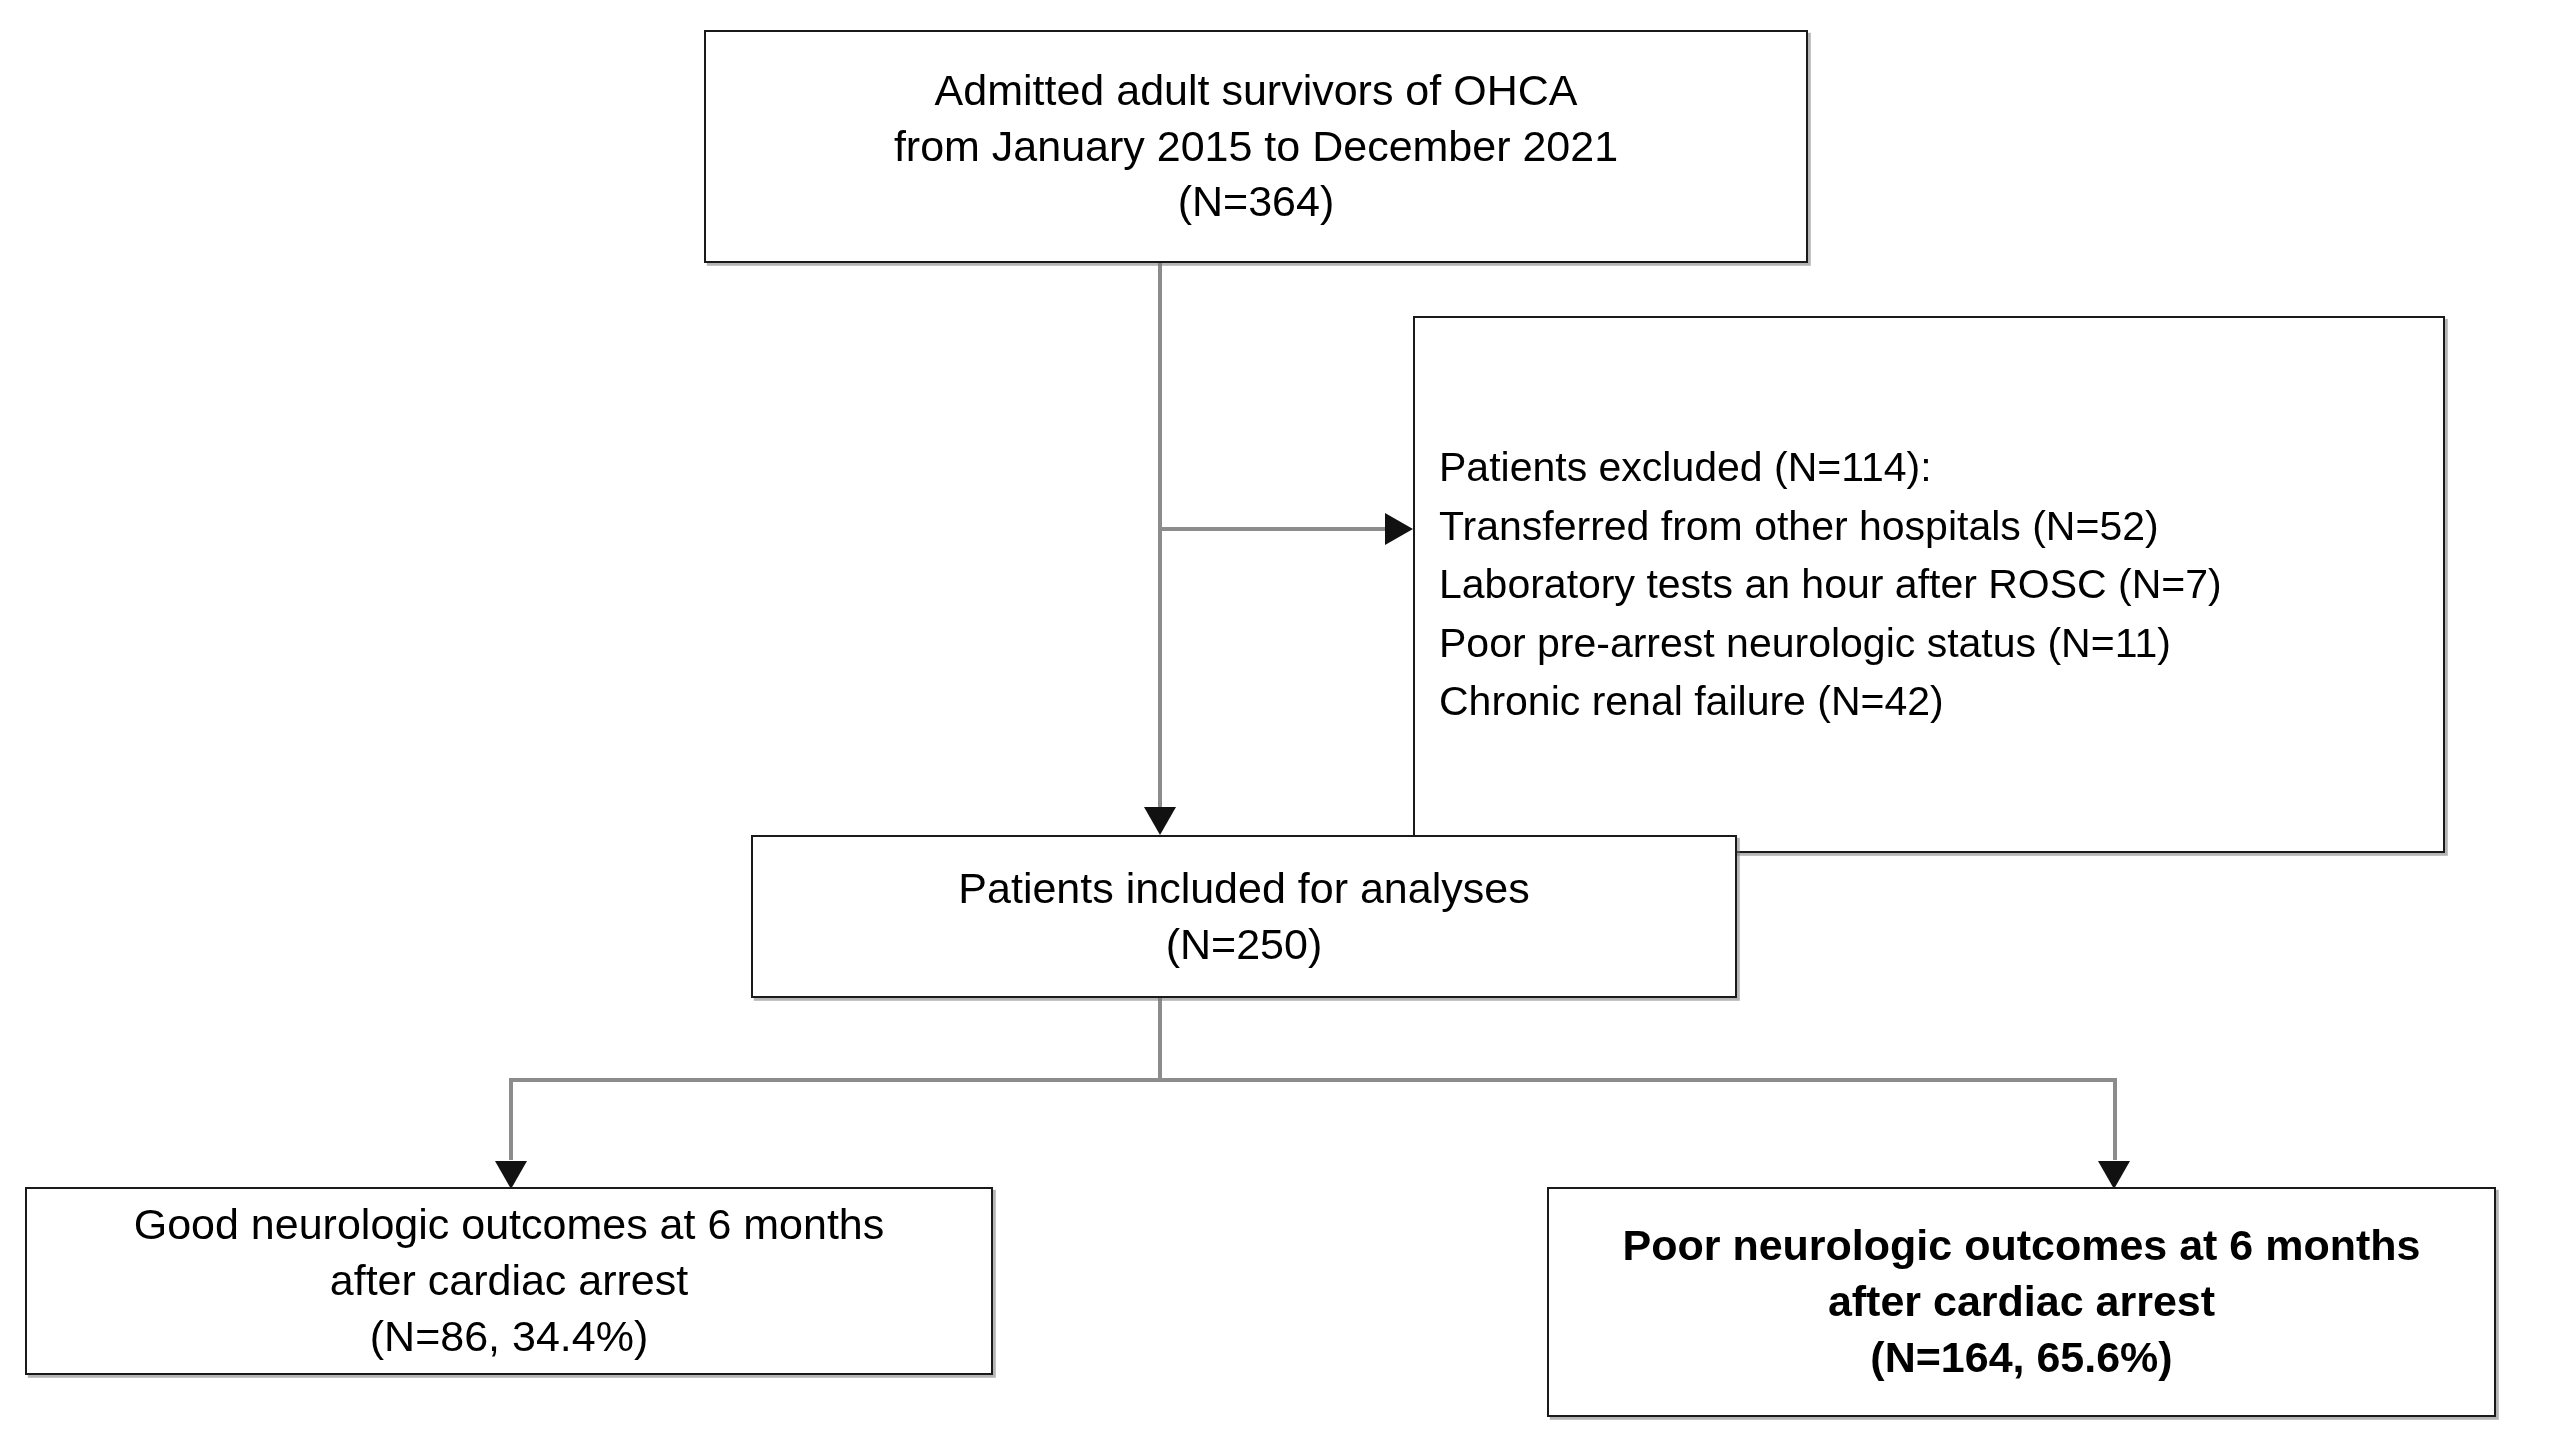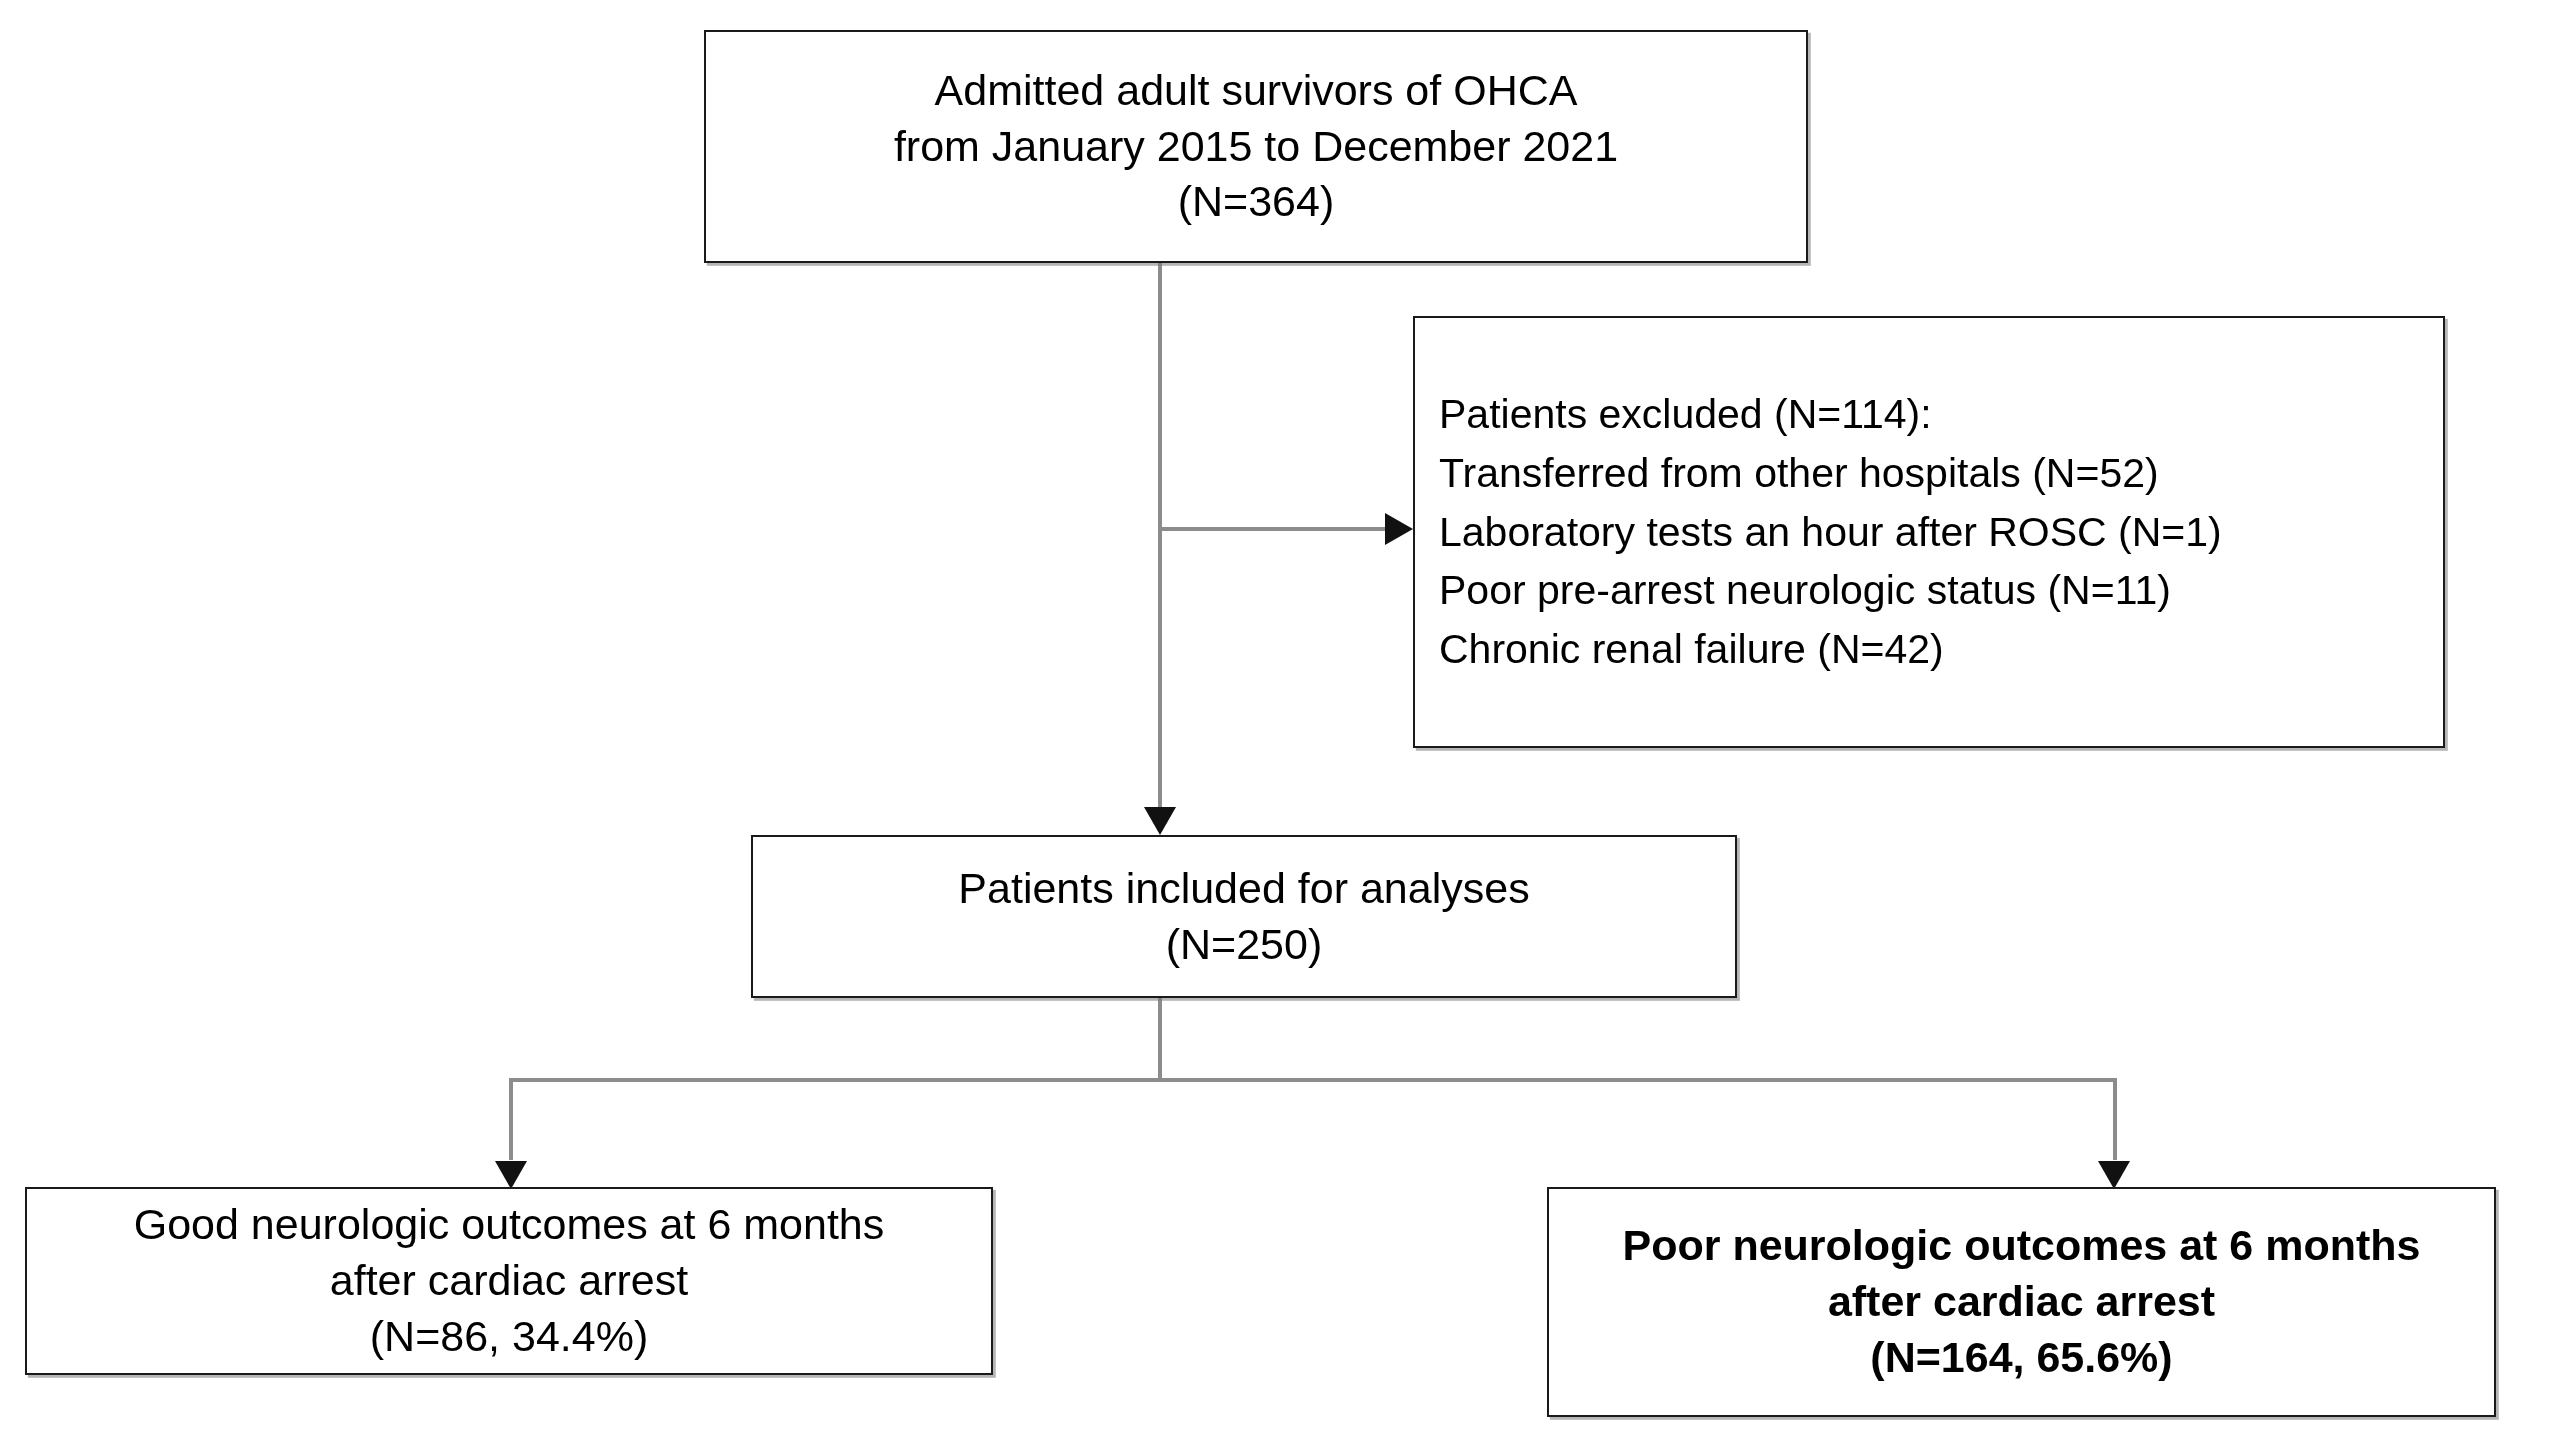--- a/index.html
+++ b/index.html
@@ -37,21 +37,21 @@
     white-space: nowrap;
   }
   .box.center .line { text-align: center; }
   .box.left   .line { text-align: left; }
 
   #box-top {
     left: 704px; top: 30px; width: 1104px; height: 233px;
     font-size: 43px;
   }
   #box-excluded {
-    left: 1413px; top: 316px; width: 1032px; height: 432px;
+    left: 1413px; top: 316px; width: 1032px; height: 537px;
     font-size: 41px;
     padding-left: 24px;
     padding-right: 13px;
   }
   #box-excluded .line { line-height: 1.43; }
   #box-included {
     left: 751px; top: 835px; width: 986px; height: 163px;
     font-size: 43px;
   }
   #box-good {
@@ -123,21 +123,21 @@
 
   <div class="box center" id="box-top">
     <span class="line">Admitted adult survivors of OHCA</span>
     <span class="line">from January 2015 to December 2021</span>
     <span class="line">(N=364)</span>
   </div>
 
   <div class="box left" id="box-excluded">
     <span class="line">Patients excluded (N=114):</span>
     <span class="line">Transferred from other hospitals (N=52)</span>
-    <span class="line">Laboratory tests an hour after ROSC (N=1)</span>
+    <span class="line">Laboratory tests an hour after ROSC (N=7)</span>
     <span class="line">Poor pre-arrest neurologic status (N=11)</span>
     <span class="line">Chronic renal failure (N=42)</span>
   </div>
 
   <div class="box center" id="box-included">
     <span class="line">Patients included for analyses</span>
     <span class="line">(N=250)</span>
   </div>
 
   <div class="box center" id="box-good">

